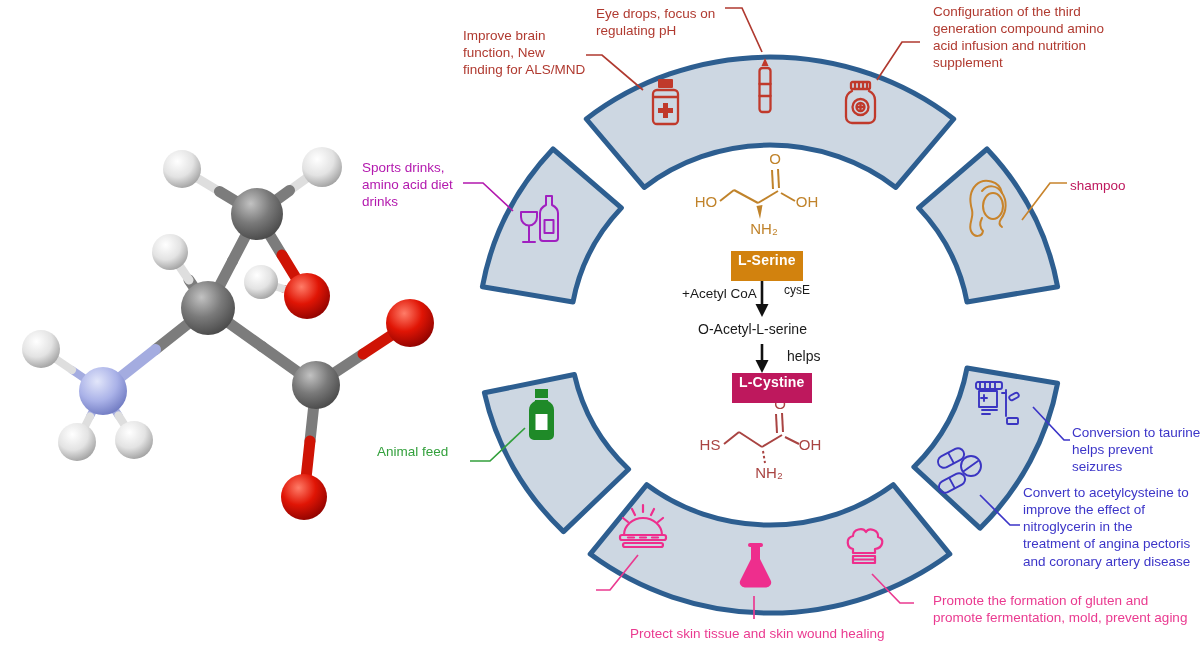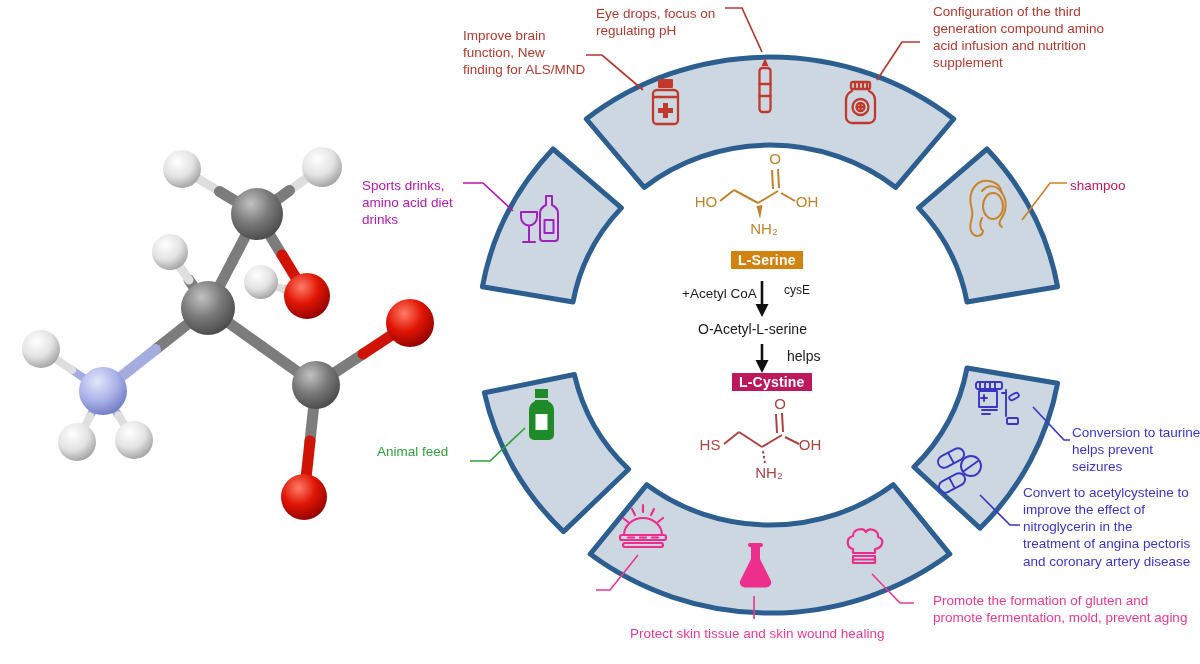--- a/index.html
+++ b/index.html
@@ -20,21 +20,21 @@
   
   .lead{fill:none;stroke-width:1.7}
 
   
   .ann{position:absolute;font-size:13.5px;line-height:1.27;white-space:pre-line}
   .c-red{color:#b03a30}.c-mag{color:#b319ae}.c-org{color:#be185d}
   .c-grn{color:#33a03c}.c-pnk{color:#ea3a90}.c-blu{color:#3c35c8}
   .center{text-align:left}
 
   
-  .tag{position:absolute;color:#ffffff;font-weight:bold;font-size:14px;padding:1px 7px 1px;letter-spacing:.2px}
+  .tag{position:absolute;color:#ffffff;font-weight:bold;font-size:14px;padding:1px 7px 13px;letter-spacing:.2px}
   .tag-serine{background:#d2820e}
   .tag-cystine{background:#be185d}
   .pw{position:absolute;color:#1a1a1a;font-size:13.5px}
 
   
   .chem-ser line{stroke:#c0832b;stroke-width:2}
   .chem-ser text{fill:#c0832b;font-size:15px}
   .chem-ser .wedge{fill:#c0832b}
   .chem-cys line{stroke:#a94442;stroke-width:2}
   .chem-cys text{fill:#a94442;font-size:15px}
@@ -282,21 +282,21 @@
 
   <div class="ann c-red" style="left:463px;top:27px;width:140px">Improve brain
 function, New
 finding for ALS/MND</div>
   <div class="ann c-red center" style="left:596px;top:5px;width:142px">Eye drops, focus on
 regulating pH</div>
   <div class="ann c-red" style="left:933px;top:3px;width:190px">Configuration of the third
 generation compound amino
 acid infusion and nutrition
 supplement</div>
-  <div class="ann c-mag" style="left:362px;top:177px;width:110px">Sports drinks,
+  <div class="ann c-mag" style="left:362px;top:159px;width:110px">Sports drinks,
 amino acid diet
 drinks</div>
   <div class="ann c-org" style="left:1070px;top:177px">shampoo</div>
   <div class="ann c-grn" style="left:377px;top:443px">Animal feed</div>
   <div class="ann c-pnk center" style="left:630px;top:625px;width:270px">Protect skin tissue and skin wound healing</div>
   <div class="ann c-pnk" style="left:933px;top:592px;width:270px">Promote the formation of gluten and
 promote fermentation, mold, prevent aging</div>
   <div class="ann c-blu" style="left:1072px;top:424px;width:135px">Conversion to taurine
 helps prevent seizures</div>
   <div class="ann c-blu" style="left:1023px;top:484px;width:185px">Convert to acetylcysteine to

